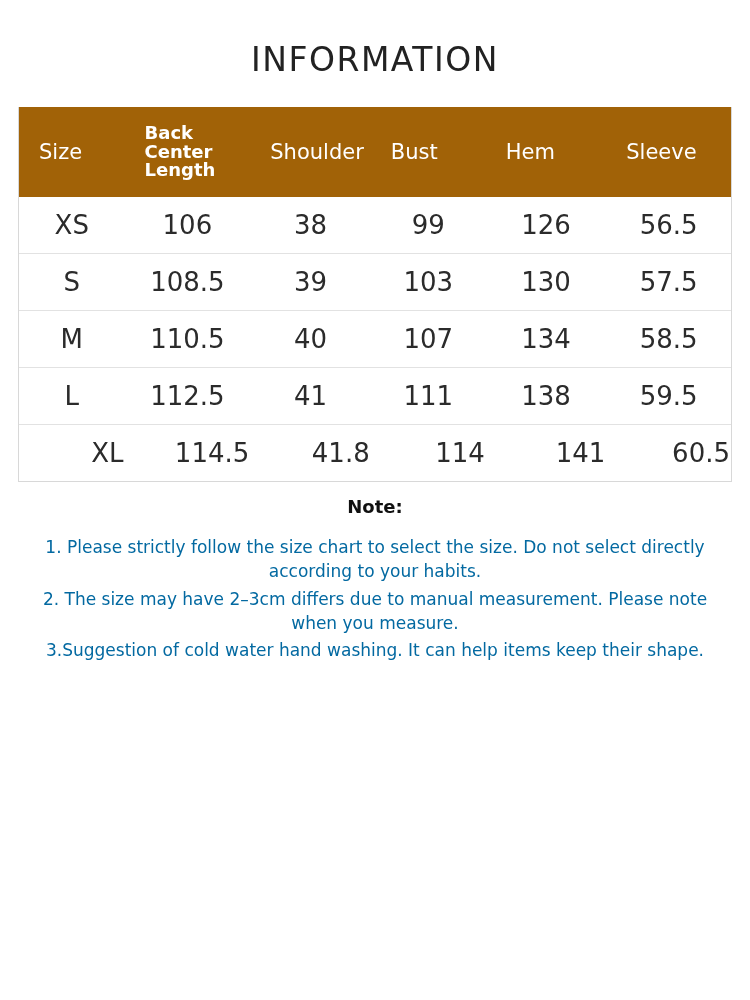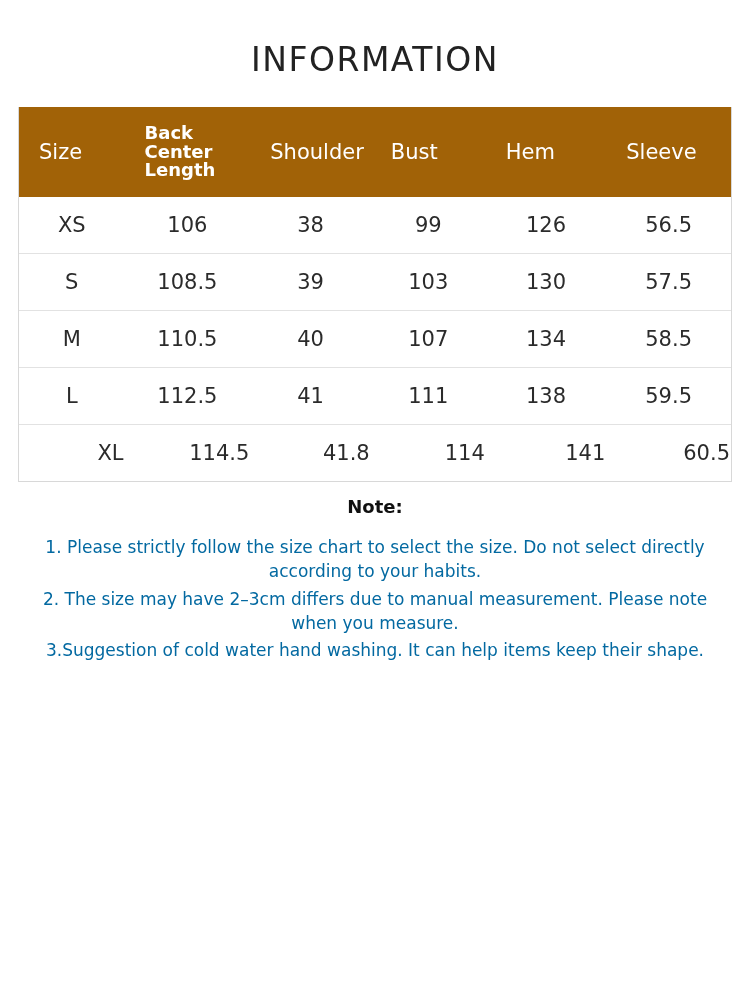--- a/index.html
+++ b/index.html
@@ -57,21 +57,21 @@
     font-weight: 600;
   }
   table.size-table thead th.two-line .l1 {
     display: block;
   }
   table.size-table thead th.two-line .l2 {
     display: block;
   }
   table.size-table tbody td {
     text-align: center;
-    font-size: 21px;
+    font-size: 26px;
     color: #2b2b2b;
     height: 54px;
     border-bottom: 1px solid #e2e2e2;
     font-weight: 400;
   }
   table.size-table tbody tr:last-child td {
     border-bottom: none;
     text-align: right;
   }
   .col-size { width: 14.2%; }

